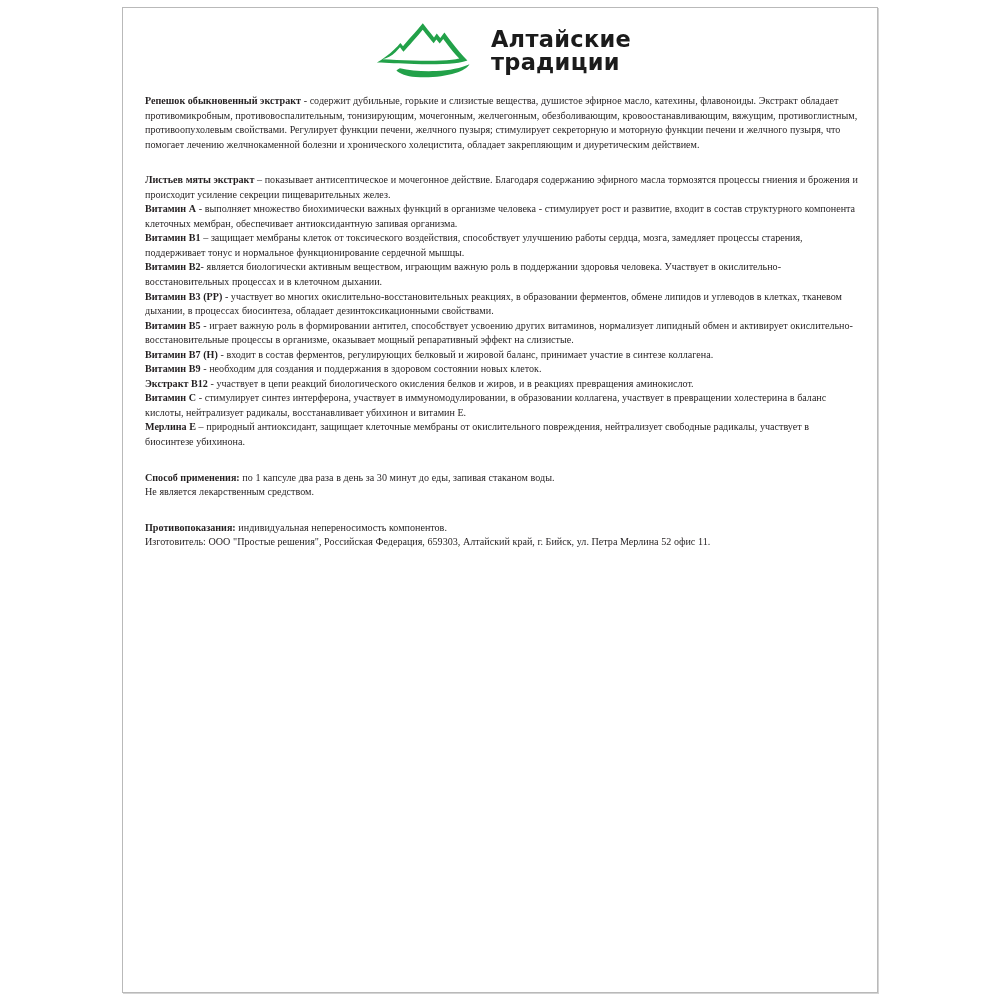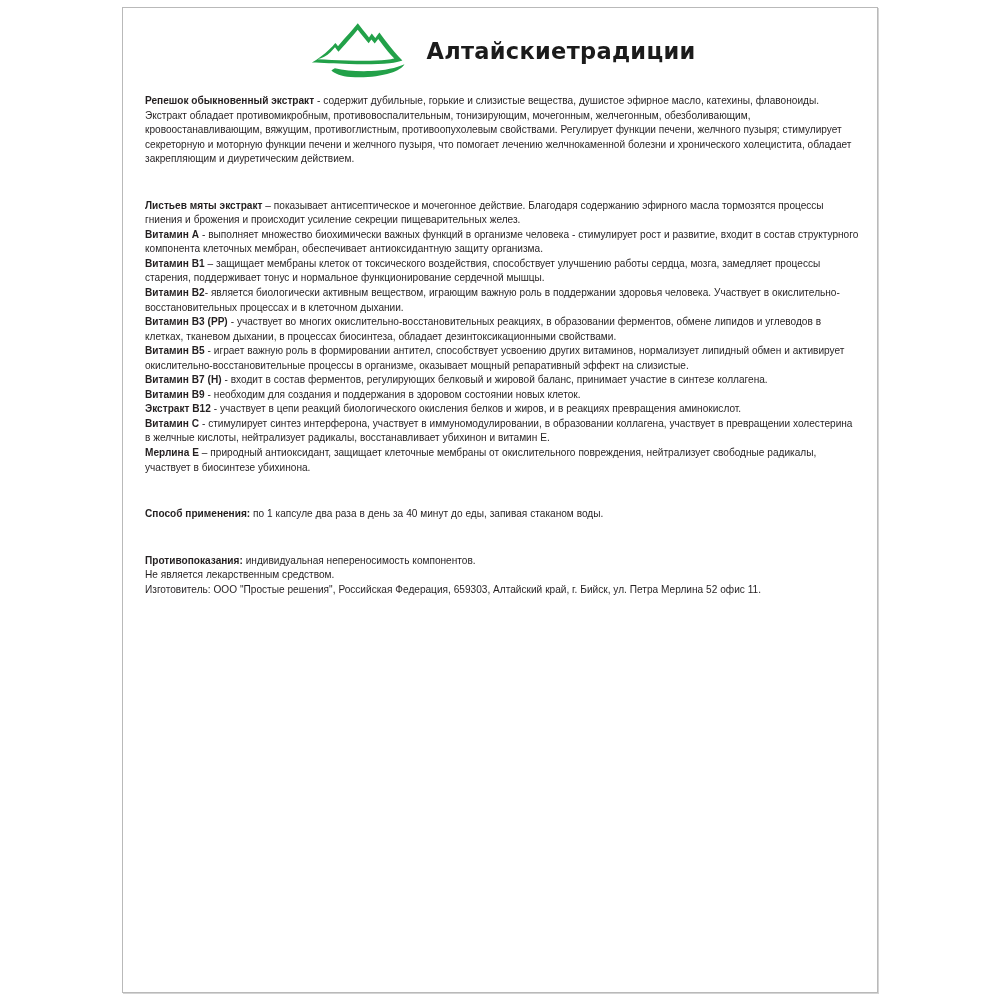--- a/index.html
+++ b/index.html
@@ -44,21 +44,21 @@
     gap: 14px;
   }
   .logo-mark {
     width: 108px;
     height: 66px;
     flex: none;
     display: block;
   }
   .logo-wordmark {
     display: flex;
-    flex-direction: row;
+    flex-direction: column;
     line-height: 1.02;
   }
   .logo-line {
     font-family: "DejaVu Sans", sans-serif;
     font-weight: 700;
     font-size: 22.5px;
     letter-spacing: 0.3px;
     color: #1b1b1b;
     white-space: nowrap;
   }
@@ -71,22 +71,23 @@
     box-sizing: border-box;
     padding: 0 6px 0 8px;
   }
   .para {
     font-size: 10.1px;
     line-height: 14.55px;
     text-align: left;
     margin: 0;
     color: #231f20;
     word-spacing: 0.1px;
+    font-family: Liberation Serif, serif;
   }
-  .para.gap-before { margin-top: 32px; }
+  .para.gap-before { margin-top: 21px; }
   .para.tight { margin-top: 0; }
   .lead { font-weight: 700; }
 </style>
 </head>
 <body>
 
 <div class="page-canvas">
   <div class="page-sheet">
 
     <div class="logo-block">
@@ -105,46 +106,46 @@
     </div>
 
     <div class="doc-body">
 
       <p class="para"><span class="lead">Репешок обыкновенный экстракт</span><span> - содержит дубильные, горькие и слизистые вещества, душистое эфирное масло, катехины, флавоноиды. Экстракт обладает противомикробным, противовоспалительным, тонизирующим, мочегонным, желчегонным, обезболивающим, кровоостанавливающим, вяжущим, противоглистным, противоопухолевым свойствами. Регулирует функции печени, желчного пузыря; стимулирует секреторную и моторную функции печени и желчного пузыря, что помогает лечению желчнокаменной болезни и хронического холецистита, обладает закрепляющим и диуретическим действием.</span></p>
 
       <p class="para gap-before"><span class="lead">Листьев мяты экстракт</span><span> – показывает антисептическое и мочегонное действие. Благодаря содержанию эфирного масла тормозятся процессы гниения и брожения и происходит усиление секреции пищеварительных желез.</span></p>
 
 
 
-      <p class="para tight"><span class="lead">Витамин А</span><span> - выполняет множество биохимически важных функций в организме человека - стимулирует рост и развитие, входит в состав структурного компонента клеточных мембран, обеспечивает антиоксидантную защиту организма.</span></p>
+      <p class="para tight"><span class="lead">Витамин А</span><span> - выполняет множество биохимически важных функций в организме человека - стимулирует рост и развитие, входит в состав структурного компонента клеточных мембран, обеспечивает антиоксидантную запивая организма.</span></p>
 
       <p class="para tight"><span class="lead">Витамин В1</span><span> – защищает мембраны клеток от токсического воздействия, способствует улучшению работы сердца, мозга, замедляет процессы старения, поддерживает тонус и нормальное функционирование сердечной мышцы.</span></p>
 
       <p class="para tight"><span class="lead">Витамин В2</span><span>- является биологически активным веществом, играющим важную роль в поддержании здоровья человека. Участвует в окислительно-восстановительных процессах и в клеточном дыхании.</span></p>
 
       <p class="para tight"><span class="lead">Витамин В3 (РР)</span><span> - участвует во многих окислительно-восстановительных реакциях, в образовании ферментов, обмене липидов и углеводов в клетках, тканевом дыхании, в процессах биосинтеза, обладает дезинтоксикационными свойствами.</span></p>
 
       <p class="para tight"><span class="lead">Витамин В5</span><span> - играет важную роль в формировании антител, способствует усвоению других витаминов, нормализует липидный обмен и активирует окислительно-восстановительные процессы в организме, оказывает мощный репаративный эффект на слизистые.</span></p>
 
 
       <p class="para tight"><span class="lead">Витамин В7 (Н)</span><span> - входит в состав ферментов, регулирующих белковый и жировой баланс, принимает участие в синтезе коллагена.</span></p>
 
       <p class="para tight"><span class="lead">Витамин В9</span><span> - необходим для создания и поддержания в здоровом состоянии новых клеток.</span></p>
 
       <p class="para tight"><span class="lead">Экстракт В12</span><span> - участвует в цепи реакций биологического окисления белков и жиров, и в реакциях превращения аминокислот.</span></p>
 
-      <p class="para tight"><span class="lead">Витамин С</span><span> - стимулирует синтез интерферона, участвует в иммуномодулировании, в образовании коллагена, участвует в превращении холестерина в желчные кислоты, нейтрализует радикалы, восстанавливает убихинон и витамин Е.</span></p>
+      <p class="para tight"><span class="lead">Витамин С</span><span> - стимулирует синтез интерферона, участвует в иммуномодулировании, в образовании коллагена, участвует в превращении холестерина в баланс кислоты, нейтрализует радикалы, восстанавливает убихинон и витамин Е.</span></p>
 
       <p class="para tight"><span class="lead">Мерлина Е</span><span> – природный антиоксидант, защищает клеточные мембраны от окислительного повреждения, нейтрализует свободные радикалы, участвует в биосинтезе убихинона.</span></p>
 
-      <p class="para gap-before"><span class="lead">Способ применения:</span><span> по 1 капсуле два раза в день за 40 минут до еды, запивая стаканом воды.</span></p>
+      <p class="para gap-before"><span class="lead">Способ применения:</span><span> по 1 капсуле два раза в день за 30 минут до еды, запивая стаканом воды.</span></p>
 
 
 
+      <p class="para tight">Не является лекарственным средством.</p>
+
       <p class="para gap-before"><span class="lead">Противопоказания:</span><span> индивидуальная непереносимость компонентов.</span></p>
-
-      <p class="para tight">Не является лекарственным средством.</p>
 
       <p class="para tight">Изготовитель: ООО "Простые решения", Российская Федерация, 659303, Алтайский край,  г. Бийск, ул. Петра Мерлина 52 офис 11.</p>
 
     </div>
   </div>
 </div>
 
 </body></html>

